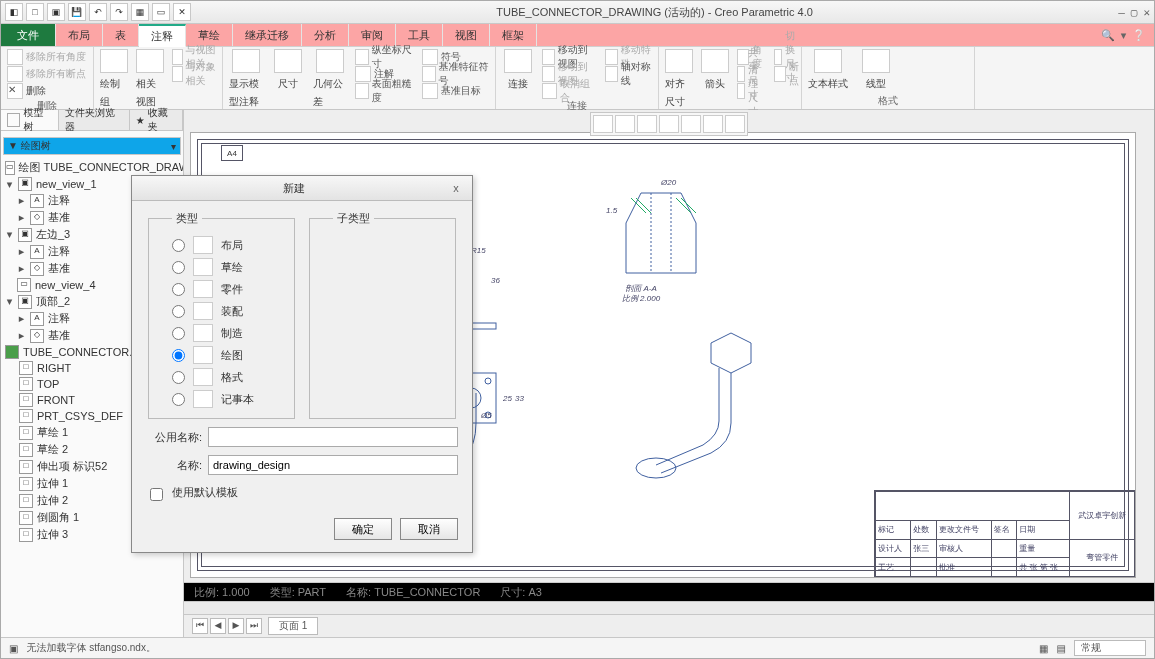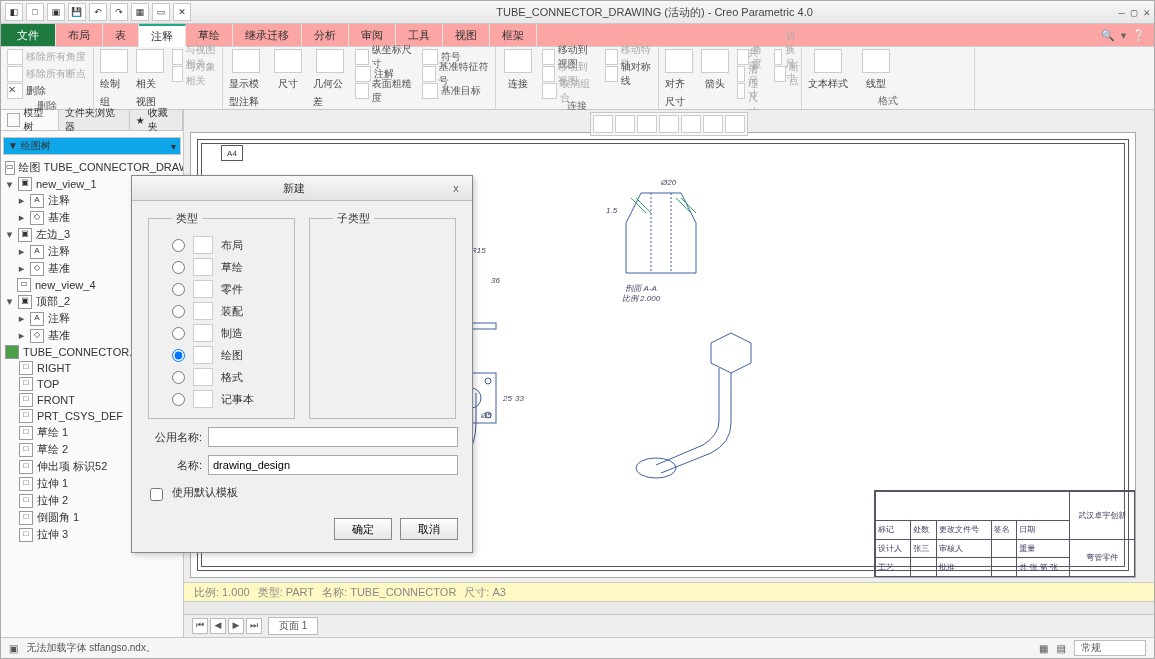--- a/index.html
+++ b/index.html
@@ -50,21 +50,21 @@
 .sketch{position:absolute;color:#4060a0}
 .sketch svg{overflow:visible}
 .dim{font-size:8px;fill:#446;font-style:italic}
 .sheet-tabs{height:22px;background:#eee;border-top:1px solid #c7c7c7;display:flex;align-items:center;gap:6px;padding:0 8px;font-size:10px;color:#555}
 .sheet-tabs .nav{display:flex;gap:2px}
 .sheet-tabs .nav span{width:14px;height:14px;border:1px solid #bbb;background:#fff;text-align:center;line-height:12px;font-size:9px}
 .sheet-tabs .tab{padding:1px 10px;border:1px solid #bbb;background:#fff}
 .status{height:20px;background:#f5f5f5;border-top:1px solid #c7c7c7;display:flex;align-items:center;padding:0 8px;gap:8px;font-size:10px;color:#555}
 .status .spacer{flex:1}
 .scroll{height:12px;background:#eaeaea;border-top:1px solid #c7c7c7}
-.info-row{height:18px;background:#fef9c3;border-top:1px solid #ccc;display:flex;align-items:center;padding:0 10px;font-size:11px;color:#888;gap:8px}
+.info-row{height:18px;background:#000000;border-top:1px solid #ccc;display:flex;align-items:center;padding:0 10px;font-size:11px;color:#888;gap:20px}
 .dialog{position:absolute;left:130px;top:174px;width:340px;border:1px solid #888;background:#f0f0f0;z-index:20;box-shadow:2px 2px 6px rgba(0,0,0,.2)}
 .dialog .titleb{height:24px;background:linear-gradient(#f7f7f7,#e3e3e3);display:flex;align-items:center;padding:0 8px;border-bottom:1px solid #bbb}
 .dialog .titleb .t{flex:1;text-align:center;color:#333}
 .dialog .titleb .x{width:16px;text-align:center;color:#666;cursor:default}
 .dialog .content{padding:10px 14px 12px;background:#f0f0f0}
 .dialog fieldset{border:1px solid #bbb;padding:8px 23px}
 .dialog legend{font-size:11px;color:#333;padding:0 4px}
 .opt-row{display:flex;align-items:center;gap:8px;height:22px}
 .opt-row input[type=radio]{margin:0}
 .opt-row .ic{width:18px;height:16px;border:1px solid #ccc;background:#fff;display:inline-block}

